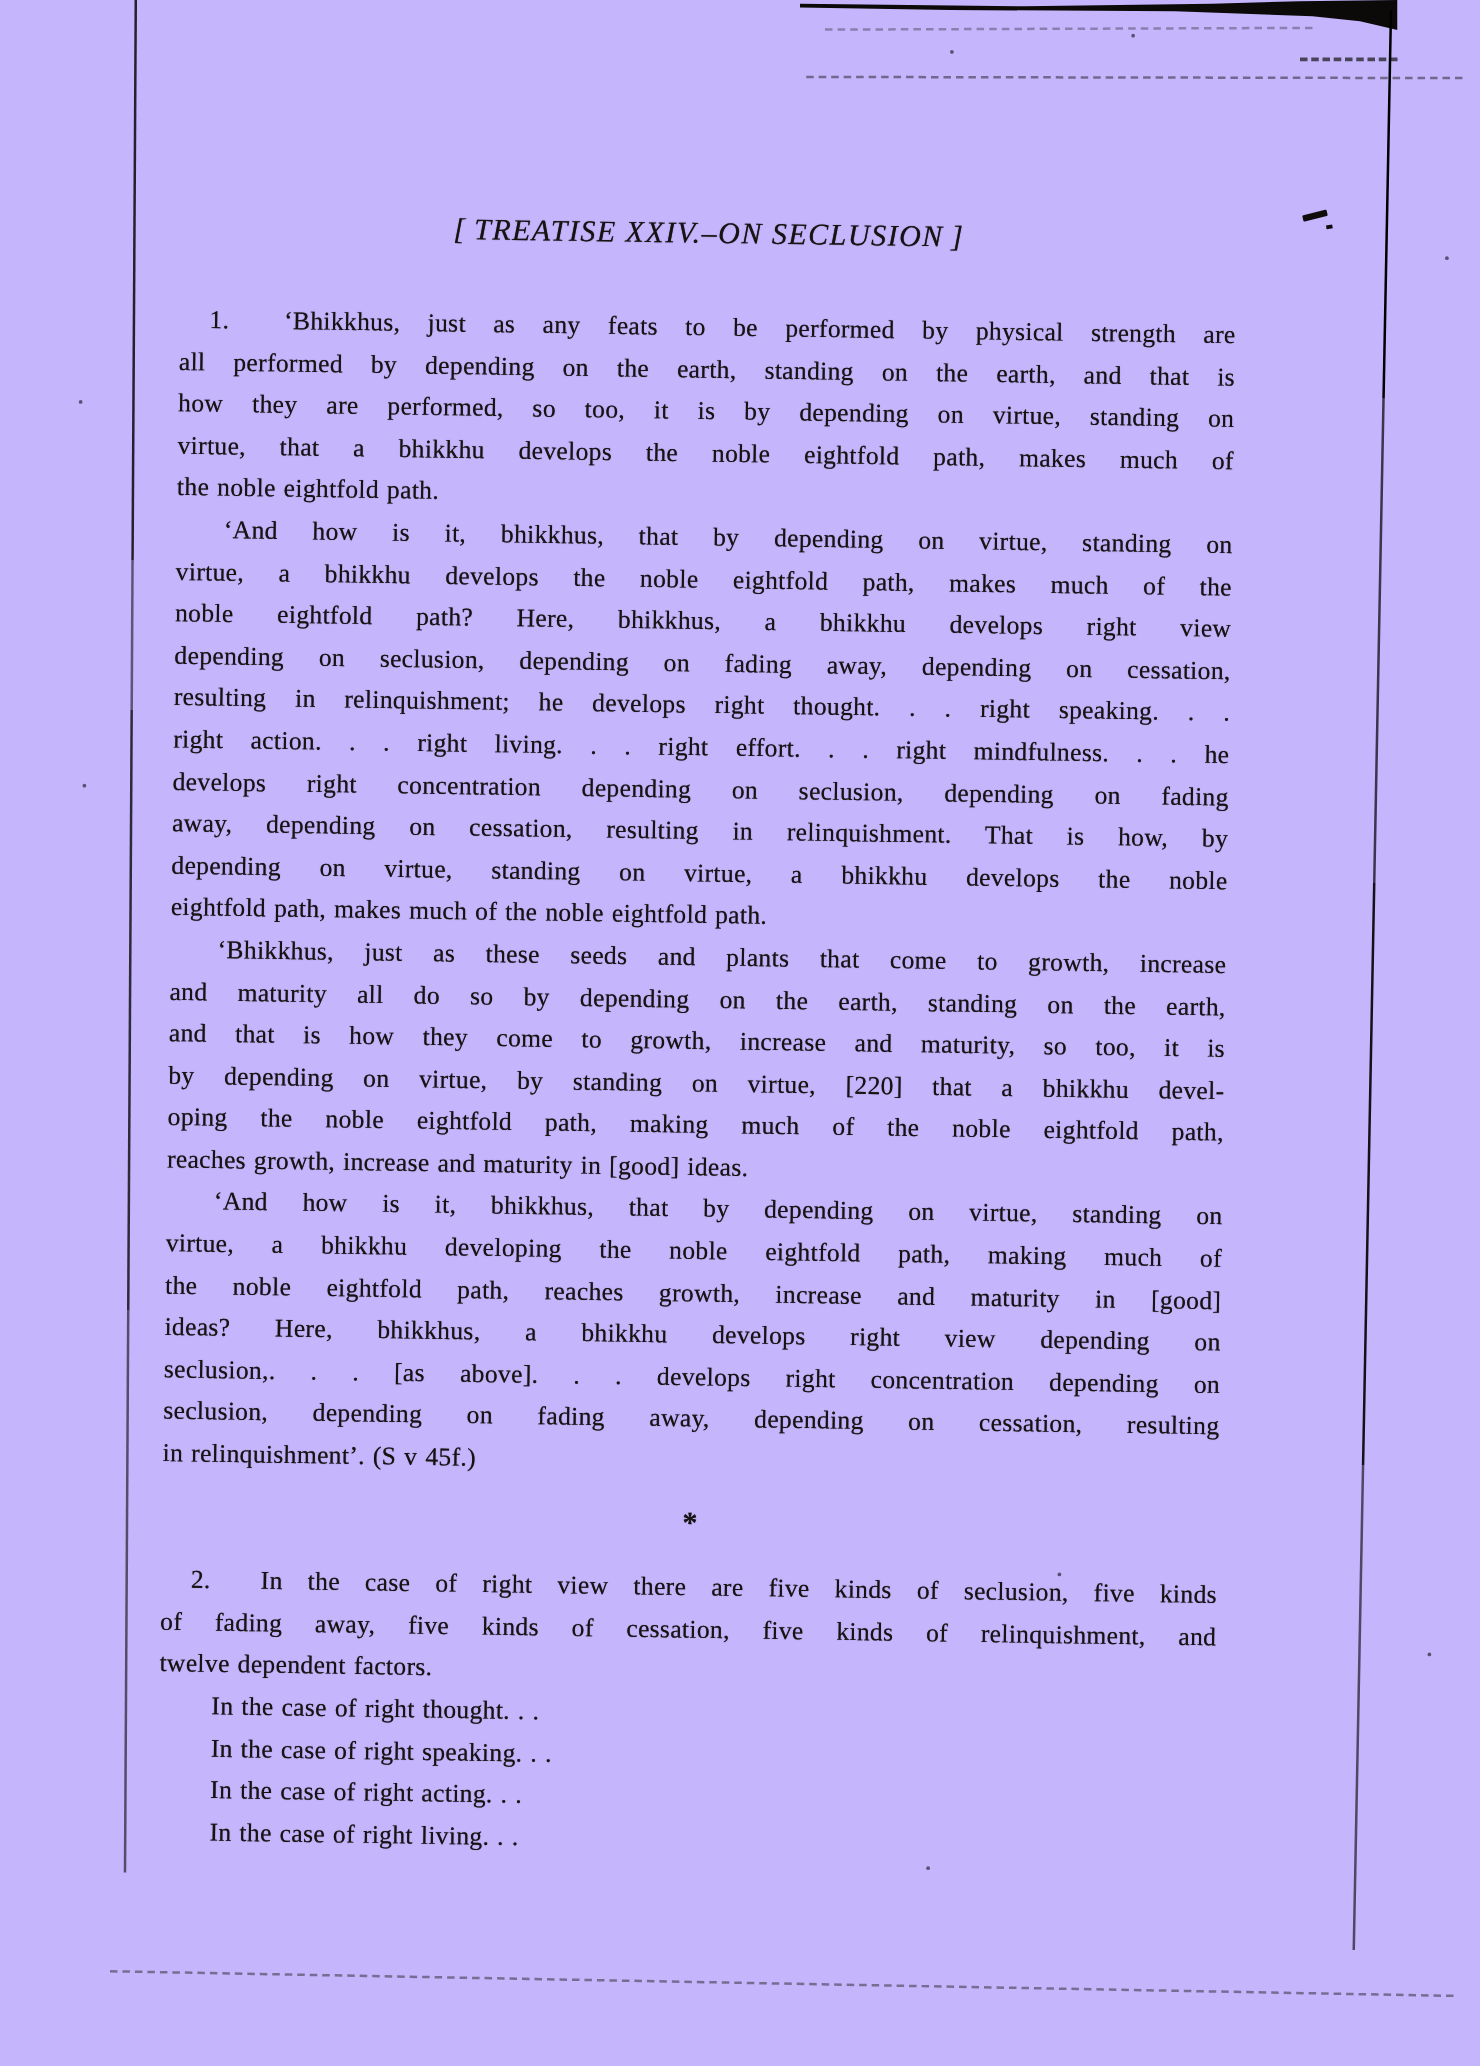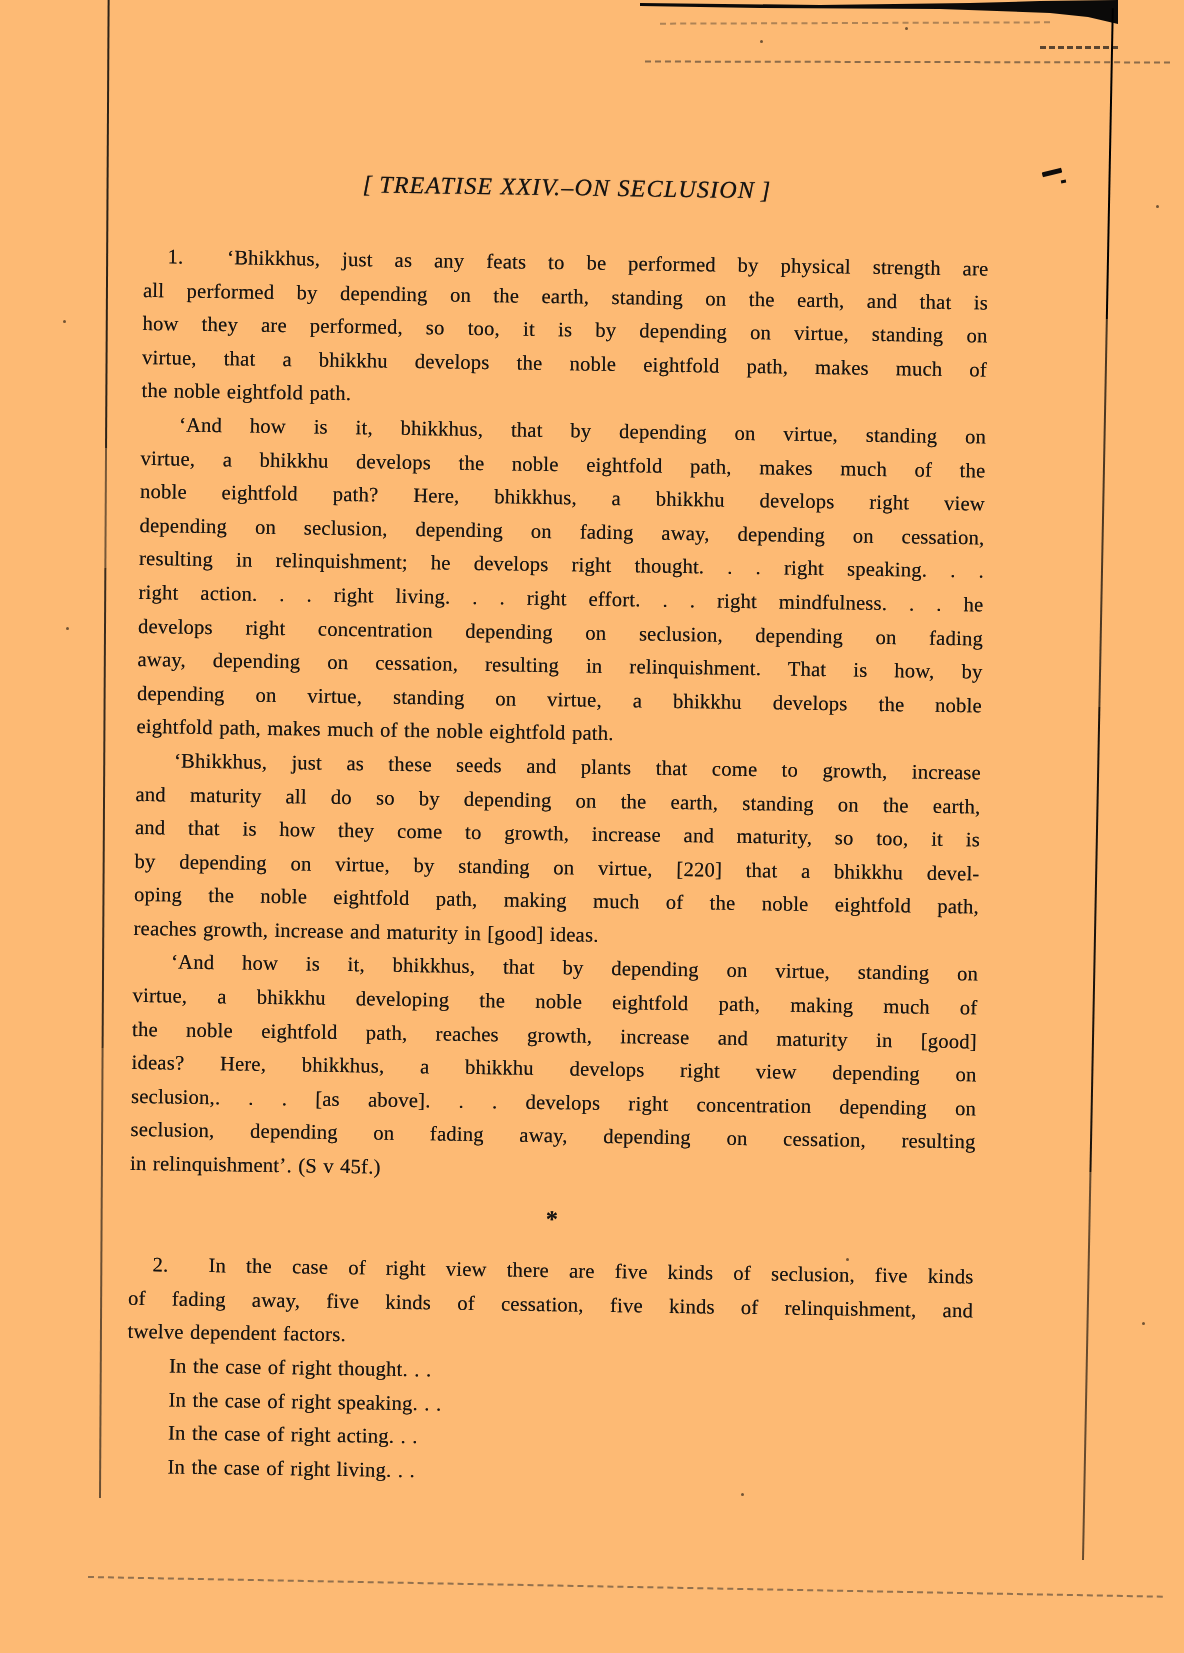--- a/index.html
+++ b/index.html
@@ -1,21 +1,21 @@
 <!DOCTYPE html>
 <html><head>
 <meta charset="utf-8">
 <style>
   html,body{margin:0;padding:0;}
   body{
     width:1184px;height:1653px;position:relative;overflow:hidden;
     background:#ffffff;
     font-family:"Liberation Serif","DejaVu Serif",serif;
   }
-  .page{position:absolute;inset:0;background:#fdba74;text-decoration:underline;}
+  .page{position:absolute;inset:0;background:#c4b5fd;text-decoration:underline;}
 
   
   .content{
     position:absolute;left:145px;top:160px;width:845px;
     transform:rotate(.85deg);transform-origin:0 0;
     color:#161412;
   }
   .title{
     text-align:center;font-style:italic;font-weight:400;
     font-size:24px;line-height:32px;letter-spacing:1.2px;

